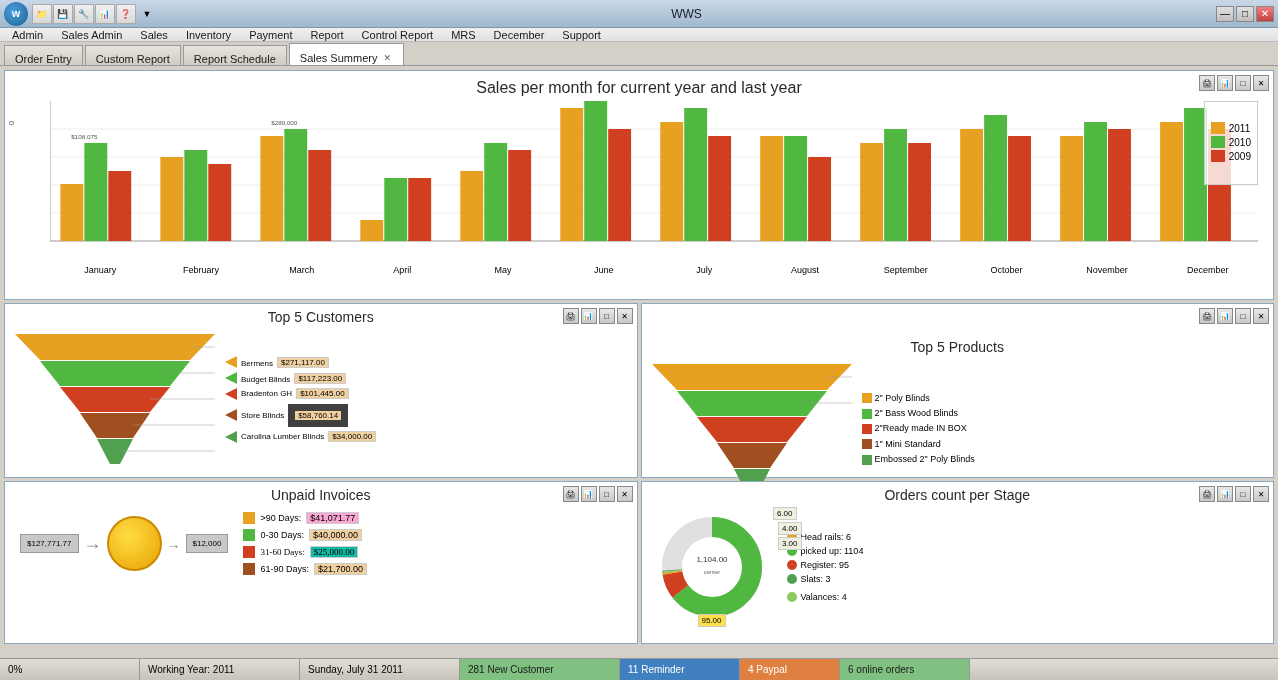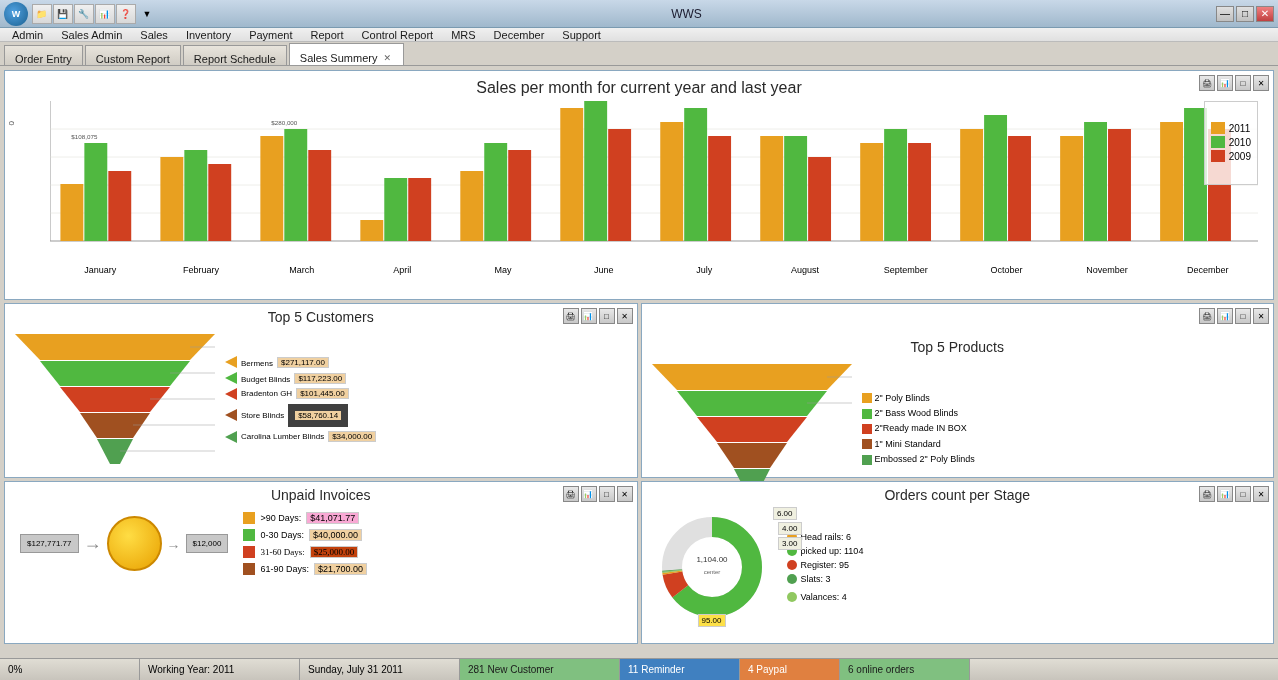--- a/index.html
+++ b/index.html
@@ -475,21 +475,21 @@
                 <rect width="12" height="12" fill="#50b840"></rect>
               </svg>
             <span>0-30 Days:</span>
             <span style="background:#f0d0a0; border:1px solid #ccc; padding:0 3px;">$40,000.00</span>
           </div>
           <div style="display:flex; align-items:center; gap:5px;font-family:Liberation Serif, serif;">
             <svg width="12" height="12">
                 <rect width="12" height="12" fill="#d04020"></rect>
               </svg>
             <span>31-60 Days:</span>
-            <span style="background:#c2410c; border:1px solid #ccc; padding:0 3px;">$25,000.00</span>
+            <span style="background:#14b8a6; border:1px solid #ccc; padding:0 3px;">$25,000.00</span>
           </div>
           <div style="display:flex; align-items:center; gap:5px;">
             <svg width="12" height="12">
                 <rect width="12" height="12" fill="#a05020"></rect>
               </svg>
             <span>61-90 Days:</span>
             <span style="background:#f0d0a0; border:1px solid #ccc; padding:0 3px;">$21,700.00</span>
           </div>
         </div>
       </div>

